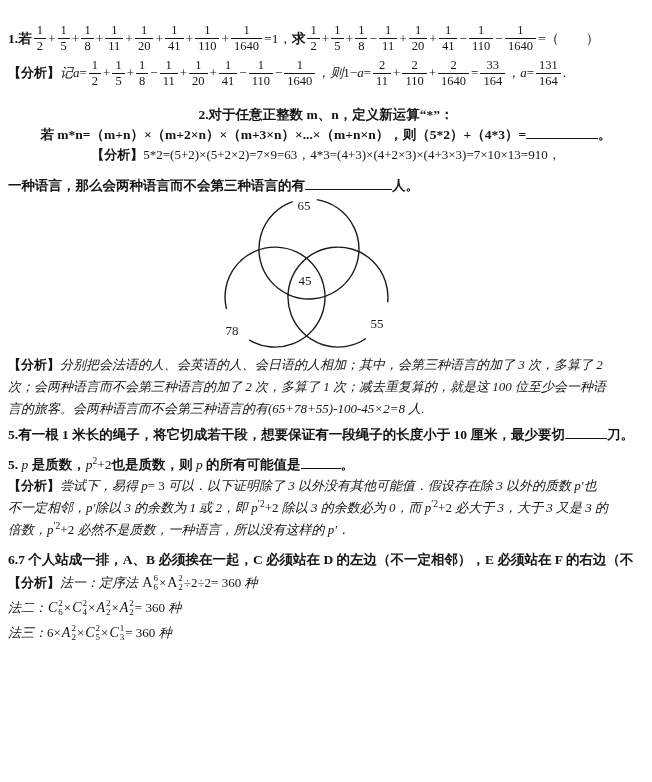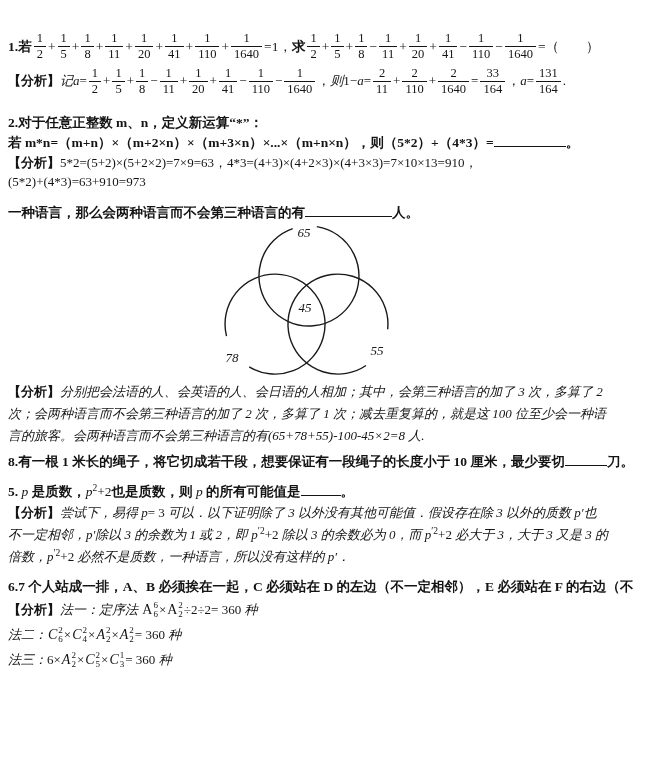--- a/index.html
+++ b/index.html
@@ -28,47 +28,46 @@
   .scripts{display:inline-flex;align-items:center;vertical-align:middle;margin:0 1px;
            font-weight:400;font-style:normal;position:relative;top:-1px;}
   .scripts .base{font-size:14px;line-height:14px;}
   .scripts .base.it{font-style:italic;}
   .scripts .stack{display:inline-flex;flex-direction:column;margin-left:1px;}
   .scripts .ssup,.scripts .ssub{font-size:9px;line-height:9px;display:block;font-style:normal;}
   .blank{display:inline-block;height:13px;border-bottom:1px solid #141414;
          vertical-align:baseline;}
   .mline{line-height:25px;}
   
-  .venn-wrap{margin:1px 0 2px 192px;height:155px;font-style:italic;}
+  .venn-wrap{margin:1px 0 2px 192px;height:155px;}
   .vc{fill:none;stroke:#1a1a1a;stroke-width:1.4;}
   .vlabel{font-family:"Liberation Serif","DejaVu Serif",serif;font-size:13px;fill:#1a1a1a;}
   
-  #p1{margin-top:20px;}
-  #p2{margin-top:15px;}
+  #p1{margin-top:12px;}
+  #p2{margin-top:15px;text-align:center;}
   #p3{margin-top:12px;}
   #p4{margin-top:5px;}
   #p5{margin-top:10px;font-family:Liberation Serif, serif;}
   #p6{margin-top:9px;}
   #p7{margin-top:11px;}
 </style>
 </head>
 <body>
 
 <div class="doc">
 
   <div class="problem" id="p1">
     <div class="line st frl"><span class="bt">1.若</span><span class="frac"><span class="num">1</span><span class="den">2</span></span><span class="t">+</span><span class="frac"><span class="num">1</span><span class="den">5</span></span><span class="t">+</span><span class="frac"><span class="num">1</span><span class="den">8</span></span><span class="t">+</span><span class="frac"><span class="num">1</span><span class="den">11</span></span><span class="t">+</span><span class="frac"><span class="num">1</span><span class="den">20</span></span><span class="t">+</span><span class="frac"><span class="num">1</span><span class="den">41</span></span><span class="t">+</span><span class="frac"><span class="num">1</span><span class="den">110</span></span><span class="t">+</span><span class="frac"><span class="num">1</span><span class="den">1640</span></span><span class="t">=1，</span><span class="bt">求</span><span class="frac"><span class="num">1</span><span class="den">2</span></span><span class="t">+</span><span class="frac"><span class="num">1</span><span class="den">5</span></span><span class="t">+</span><span class="frac"><span class="num">1</span><span class="den">8</span></span><span class="t">−</span><span class="frac"><span class="num">1</span><span class="den">11</span></span><span class="t">+</span><span class="frac"><span class="num">1</span><span class="den">20</span></span><span class="t">+</span><span class="frac"><span class="num">1</span><span class="den">41</span></span><span class="t">−</span><span class="frac"><span class="num">1</span><span class="den">110</span></span><span class="t">−</span><span class="frac"><span class="num">1</span><span class="den">1640</span></span><span class="t">=（　　）</span></div>
     <div class="line an frl"><span class="bt">【分析】</span><span class="kt">记</span><span class="it">a</span><span class="t">=</span><span class="frac"><span class="num">1</span><span class="den">2</span></span><span class="t">+</span><span class="frac"><span class="num">1</span><span class="den">5</span></span><span class="t">+</span><span class="frac"><span class="num">1</span><span class="den">8</span></span><span class="t">−</span><span class="frac"><span class="num">1</span><span class="den">11</span></span><span class="t">+</span><span class="frac"><span class="num">1</span><span class="den">20</span></span><span class="t">+</span><span class="frac"><span class="num">1</span><span class="den">41</span></span><span class="t">−</span><span class="frac"><span class="num">1</span><span class="den">110</span></span><span class="t">−</span><span class="frac"><span class="num">1</span><span class="den">1640</span></span><span class="t">，</span><span class="kt">则</span><span class="t">1−</span><span class="it">a</span><span class="t">=</span><span class="frac"><span class="num">2</span><span class="den">11</span></span><span class="t">+</span><span class="frac"><span class="num">2</span><span class="den">110</span></span><span class="t">+</span><span class="frac"><span class="num">2</span><span class="den">1640</span></span><span class="t">=</span><span class="frac"><span class="num">33</span><span class="den">164</span></span><span class="t">，</span><span class="it">a</span><span class="t">=</span><span class="frac"><span class="num">131</span><span class="den">164</span></span><span class="t">.</span></div>
   </div>
 
   <div class="problem" id="p2">
     <div class="line st"><span class="bt">2.对于任意正整数 m、n，定义新运算“*”：</span></div>
     <div class="line st"><span class="bt">若 m*n=（m+n）×（m+2×n）×（m+3×n）×...×（m+n×n），则（5*2）+（4*3）=</span><span class="blank" style="width: 72px;"></span><span class="bt">。</span></div>
     <div class="line an" style="line-height:19px"><span class="bt">【分析】</span><span class="t">5*2=(5+2)×(5+2×2)=7×9=63，4*3=(4+3)×(4+2×3)×(4+3×3)=7×10×13=910，</span></div>
-    <div class="line an" style="line-height:19px"><span class="t">(5*2)+(4*3)=63+910=973</span></div>
   </div>
 
   <div class="problem" id="p3">
     <div class="line st"><span class="bt">一种语言，那么会两种语言而不会第三种语言的有</span><span class="blank" style="width: 87px;"></span><span class="bt">人。</span></div>
 
     <div class="venn-wrap">
       <svg width="200" height="155" viewBox="0 0 200 155">
         <path class="vc" d="M116.8 2.6 A50 50 0 1 1 92.7 4.7"></path>
         <path class="vc" d="M26.5 112.1 A50 50 0 1 1 49.2 142.9"></path>
         <path class="vc" d="M166 141.5 A50 50 0 1 1 187.7 105.2"></path>
@@ -78,21 +77,21 @@
         <text class="vlabel" x="177" y="131" text-anchor="middle">55</text>
       </svg>
     </div>
 
     <div class="line an"><span class="bt">【分析】</span><span class="kt">分别把会法语的人、会英语的人、会日语的人相加；其中，会第三种语言的加了 3 次，多算了 2</span></div>
     <div class="line an"><span class="kt">次；会两种语言而不会第三种语言的加了 2 次，多算了 1 次；减去重复算的，就是这 100 位至少会一种语</span></div>
     <div class="line an"><span class="kt">言的旅客。会两种语言而不会第三种语言的有(65+78+55)-100-45×2=8 人.</span></div>
   </div>
 
   <div class="problem" id="p4">
-    <div class="line st"><span class="bt">8.有一根 1 米长的绳子，将它切成若干段，想要保证有一段绳子的长度小于 10 厘米，最少要切</span><span class="blank" style="width: 42px;"></span><span class="bt">刀。</span></div>
+    <div class="line st"><span class="bt">5.有一根 1 米长的绳子，将它切成若干段，想要保证有一段绳子的长度小于 10 厘米，最少要切</span><span class="blank" style="width: 42px;"></span><span class="bt">刀。</span></div>
   </div>
 
   <div class="problem" id="p5">
     <div class="line st"><span class="bt">5.</span><span class="it"> p </span><span class="bt">是质数，</span><span class="it">p</span><span class="sup">2</span><span class="t">+2</span><span class="bt">也是质数，则 </span><span class="it">p</span><span class="bt"> 的所有可能值是</span><span class="blank" style="width: 40px;"></span><span class="bt">。</span></div>
     <div class="line an"><span class="bt">【分析】</span><span class="kt">尝试下，易得 </span><span class="it">p</span><span class="t">= 3 </span><span class="kt">可以．以下证明除了 3 以外没有其他可能值．假设存在除 3 以外的质数 </span><span class="it">p′</span><span class="kt">也</span></div>
     <div class="line an"><span class="kt">不一定相邻，</span><span class="it">p′</span><span class="kt">除以 3 的余数为 1 或 2，即 </span><span class="it">p</span><span class="sup">′2</span><span class="t">+2 </span><span class="kt">除以 3 的余数必为 0，而 </span><span class="it">p</span><span class="sup">′2</span><span class="t">+2 </span><span class="kt">必大于 3，大于 3 又是 3 的</span></div>
     <div class="line an"><span class="kt">倍数，</span><span class="it">p</span><span class="sup">′2</span><span class="t">+2 </span><span class="kt">必然不是质数，一种语言，所以没有这样的 </span><span class="it">p′</span><span class="kt">．</span></div>
   </div>
 
   <div class="problem" id="p6">

